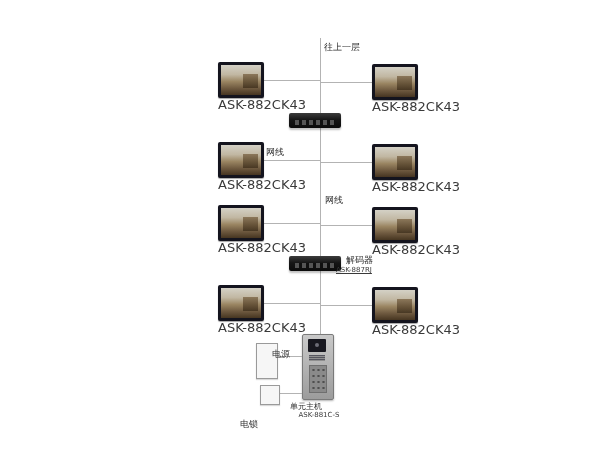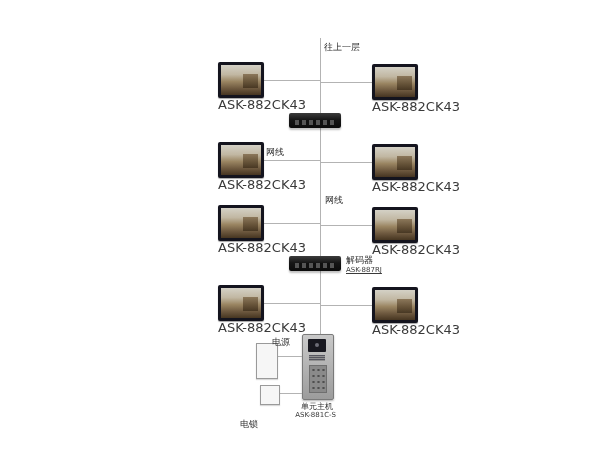--- a/index.html
+++ b/index.html
@@ -165,34 +165,34 @@
   </div>
 
   <div class="switch" style="left:289px;top:113px;">
     <div class="switch-ports"></div>
   </div>
 
   <div class="switch" style="left:289px;top:256px;">
     <div class="switch-ports"></div>
   </div>
   <div class="txt lbl-cn" style="left:346px;top:254px;">解码器</div>
-  <div class="txt lbl-model" style="left:346px;top:266px;text-decoration:underline;">ASK-887RJ</div>
+  <div class="txt lbl-model" style="left:336px;top:266px;text-decoration:underline;">ASK-887RJ</div>
 
   <div class="door-station">
     <div class="ds-camera">
         <div class="ds-lens"></div>
       </div>
     <div class="ds-speaker"></div>
     <div class="ds-keypad"></div>
   </div>
 
   <div class="h-line" style="left:276px;top:356px;width:26px;"></div>
   <div class="acc-box" style="left:256px;top:343px;width:20px;height:34px;"></div>
-  <div class="txt lbl-cn" style="left:238px;top:336px;padding-left:34px;">电源</div>
+  <div class="txt lbl-cn" style="left:238px;top:348px;padding-left:34px;">电源</div>
 
   <div class="h-line" style="left:278px;top:393px;width:24px;"></div>
   <div class="acc-box" style="left:260px;top:385px;width:18px;height:18px;"></div>
   <div class="txt lbl-cn" style="left:240px;top:388px;margin-top:30px;">电锁</div>
 
-  <div class="txt lbl-cn" style="left:290px;top:401px;width:54px;text-align:center;font-size:8px;">单元主机</div>
-  <div class="txt lbl-model" style="left:282px;top:411px;width:54px;text-align:right;">ASK-881C-S</div>
+  <div class="txt lbl-cn" style="left:290px;top:401px;width:54px;font-size:8px;">单元主机</div>
+  <div class="txt lbl-model" style="left:292px;top:411px;width:54px;text-align:center;">ASK-881C-S</div>
 
 </div>
 
 </body></html>

